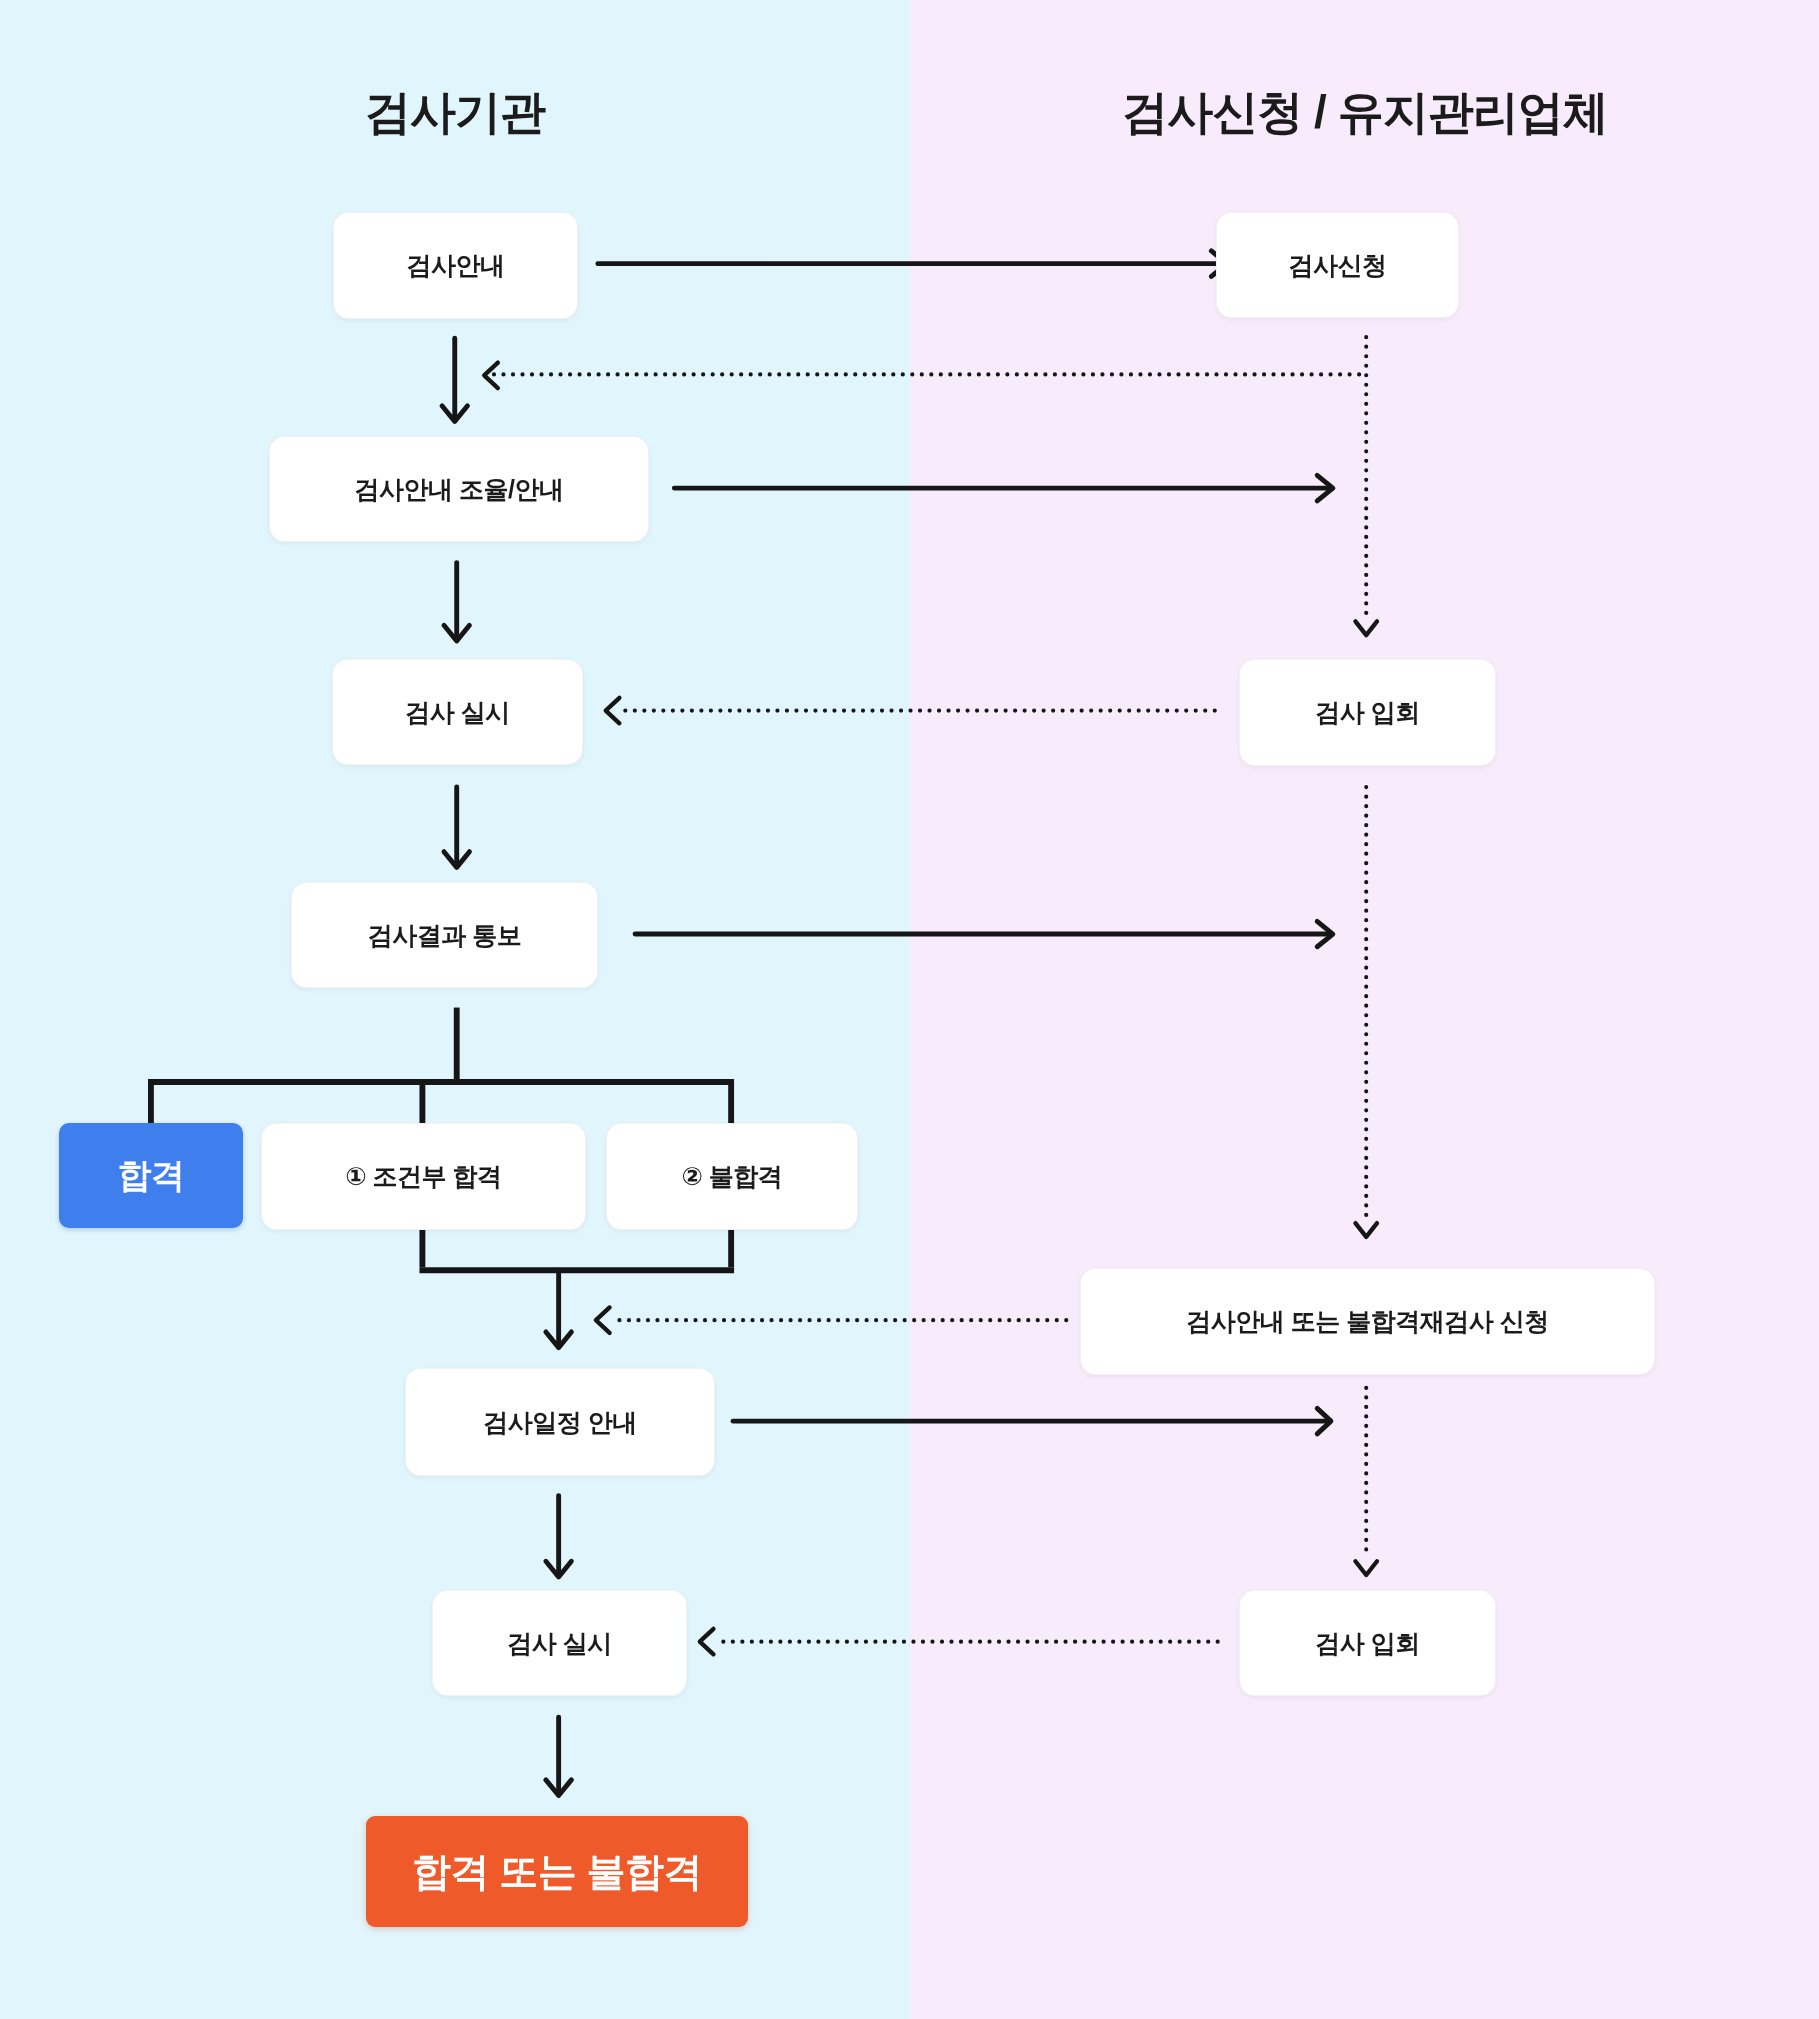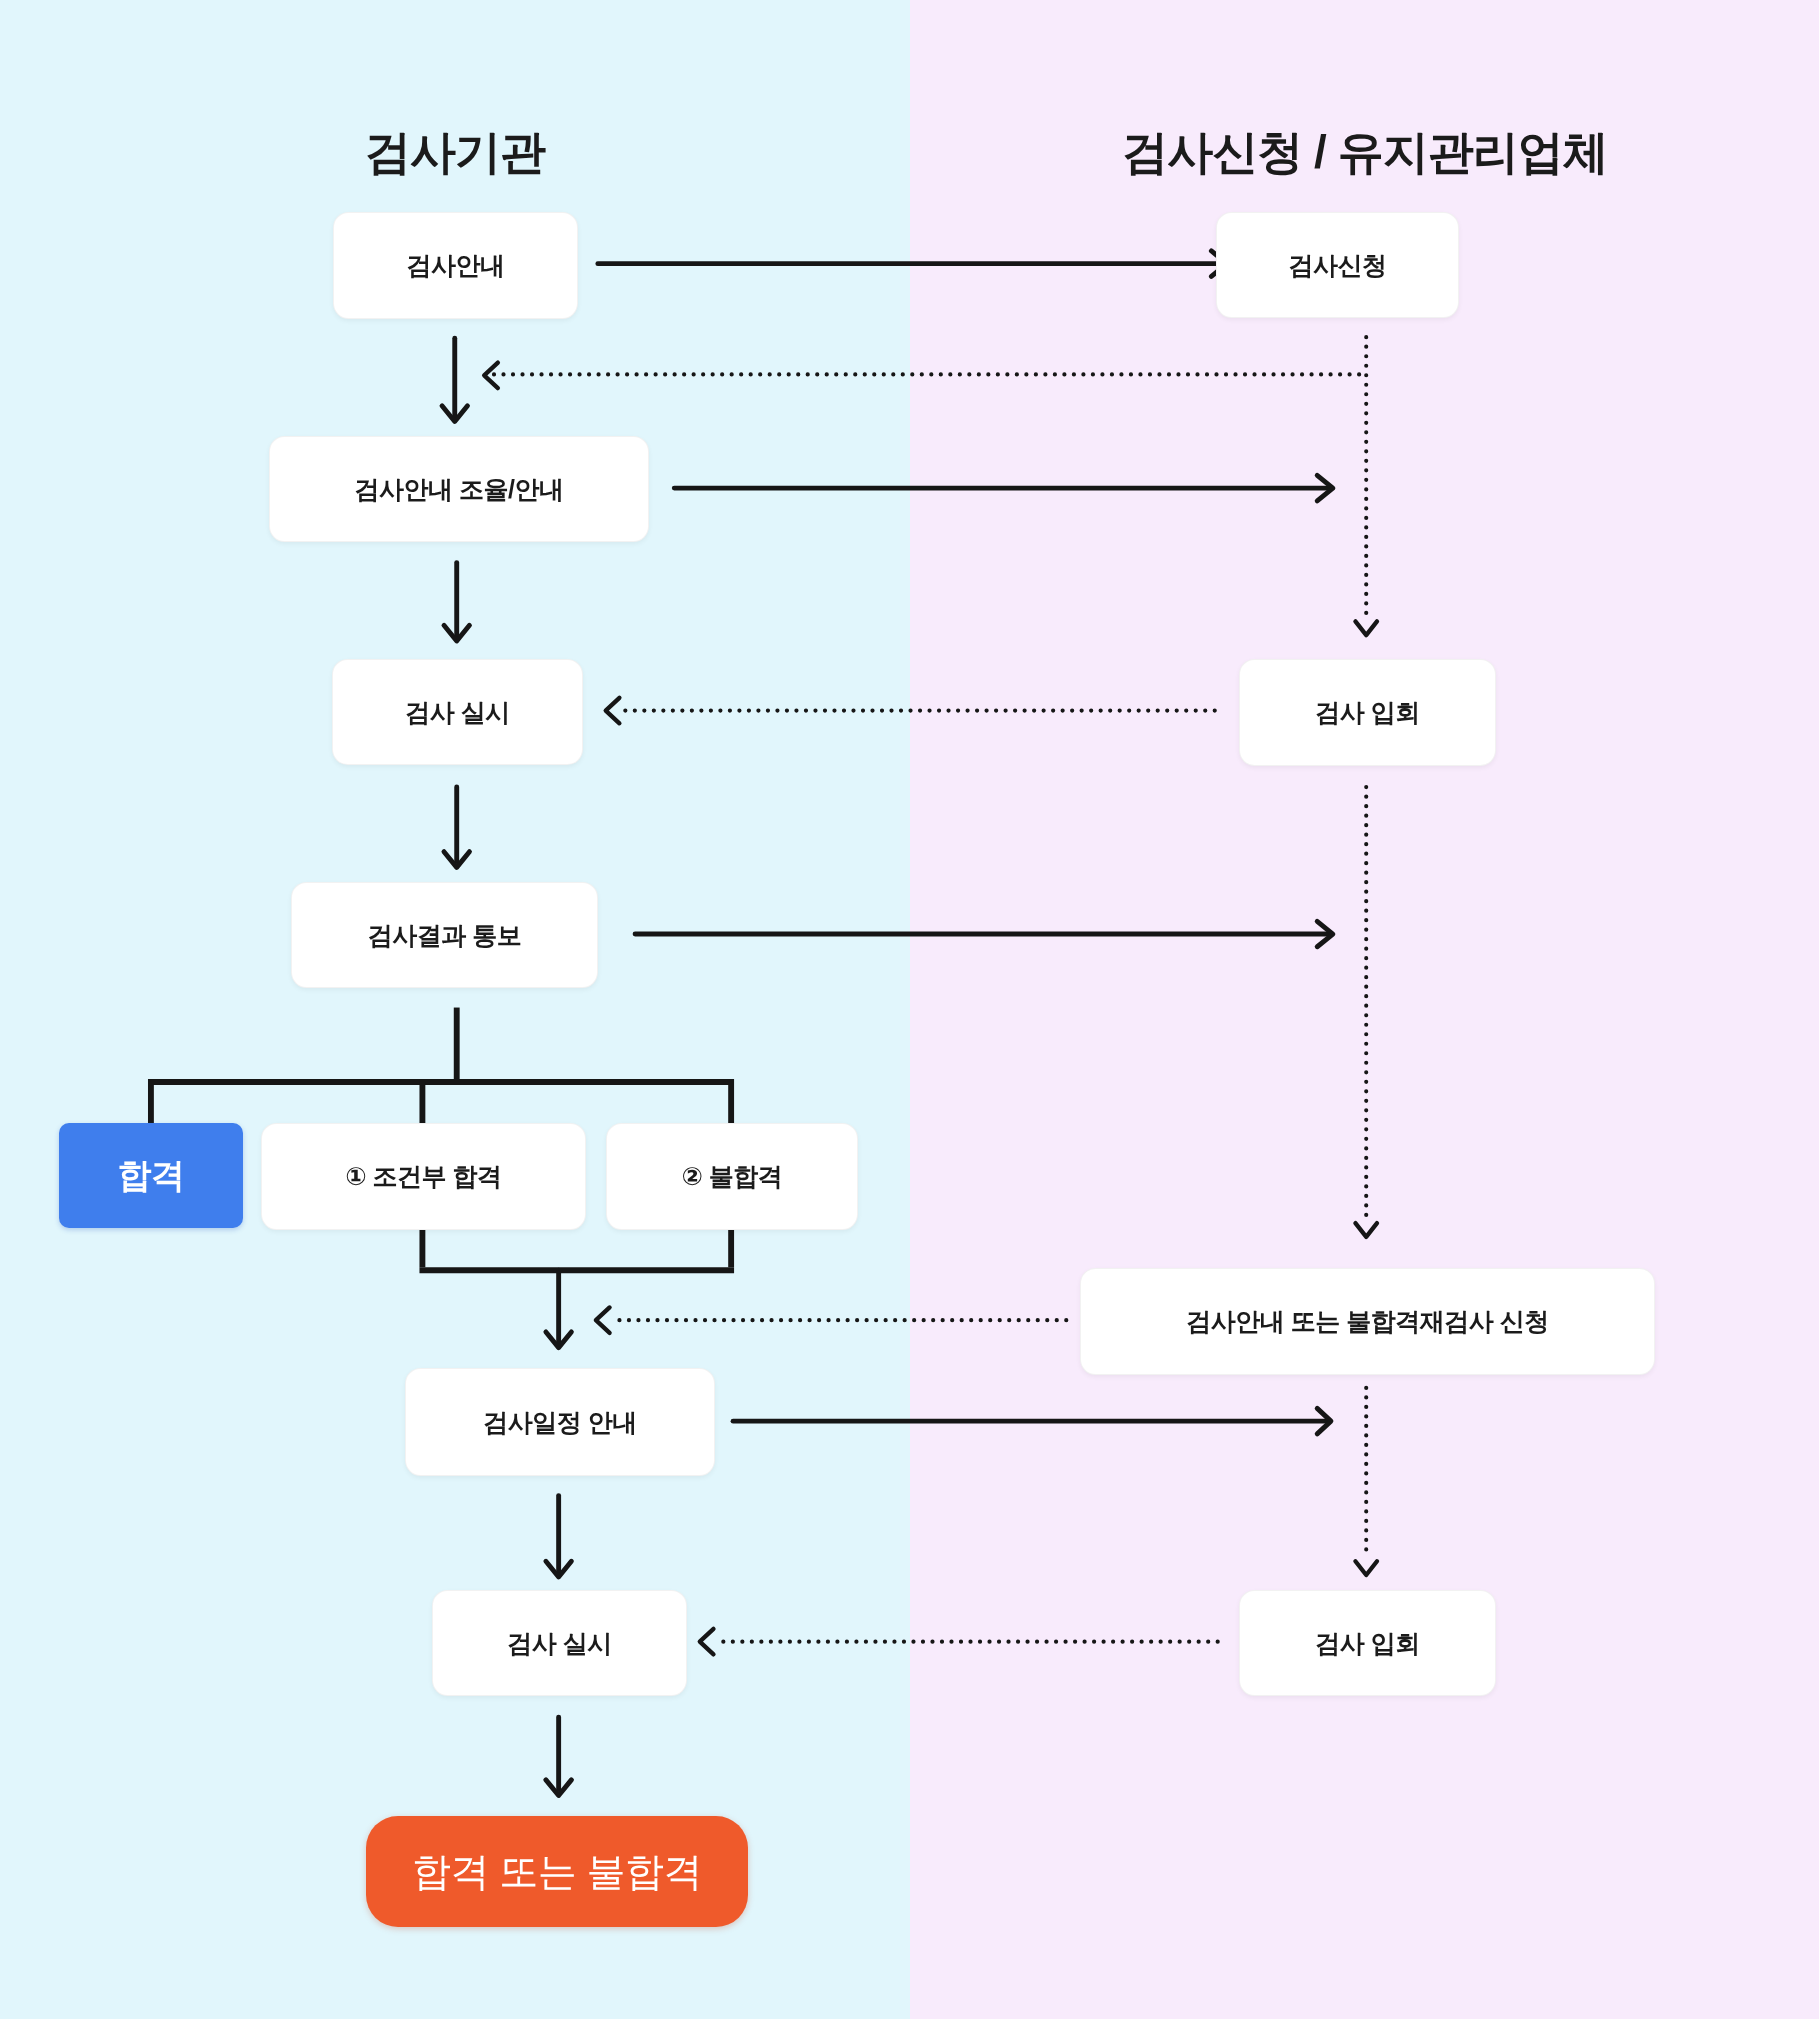--- a/index.html
+++ b/index.html
@@ -8,21 +8,21 @@
     font-family:"Liberation Sans","DejaVu Sans",sans-serif;
     color:var(--text,#1b1b1b);
   }
   .bg-half{position:absolute;top:0;height:2019px;}
   .bg-left{left:0;width:910px;background:var(--left-bg,#e1f6fc);}
   .bg-right{left:910px;width:910px;background:var(--right-bg,#f8ebfc);}
 
   .col-title{
     position:absolute;top:84px;width:588px;
     font-size:46px;font-weight:700;line-height:57px;
-    text-align:center;letter-spacing:-1px;color:#1b1b1b;margin-top:40px;
+    text-align:center;letter-spacing:-1px;color:#1b1b1b;
   }
   .title-left{left:161px;}
   .title-right{left:1071px;}
 
   .connectors{position:absolute;left:0;top:0;z-index:1;color:var(--line,#161616);}
 
   .node{
     position:absolute;z-index:2;
     display:flex;align-items:center;justify-content:center;
     background:var(--node-bg,#ffffff);
@@ -32,21 +32,21 @@
     font-size:25px;font-weight:600;letter-spacing:-0.5px;
     color:var(--text,#1b1b1b);white-space:nowrap;
   }
   .node-pass{
     background:var(--pass-blue,#3f7eed);border:none;
     color:#ffffff;font-weight:700;font-size:34px;border-radius:10px;
     box-shadow:0 2px 4.9px rgba(31,84,190,0.25);
   }
   .node-final{
     background:var(--final-orange,#ef5a2b);border:none;
-    color:#ffffff;font-weight:400;font-size:39px;border-radius:32px;
+    color:#ffffff;font-weight:700;font-size:39px;border-radius:9px;
     box-shadow:0 2px 5.9px rgba(190,60,20,0.25);
   }
 </style>
 </head>
 <body style="--left-bg: #e1f6fc; --right-bg: #f8ebfc; --node-bg: #ffffff; --pass-blue: #3f7eed; --final-orange: #ef5a2b; --line: #161616; --text: #1b1b1b;">
 
 <div class="bg-half bg-left"></div>
 <div class="bg-half bg-right"></div>
 
 <div class="col-title title-left">검사기관</div>

